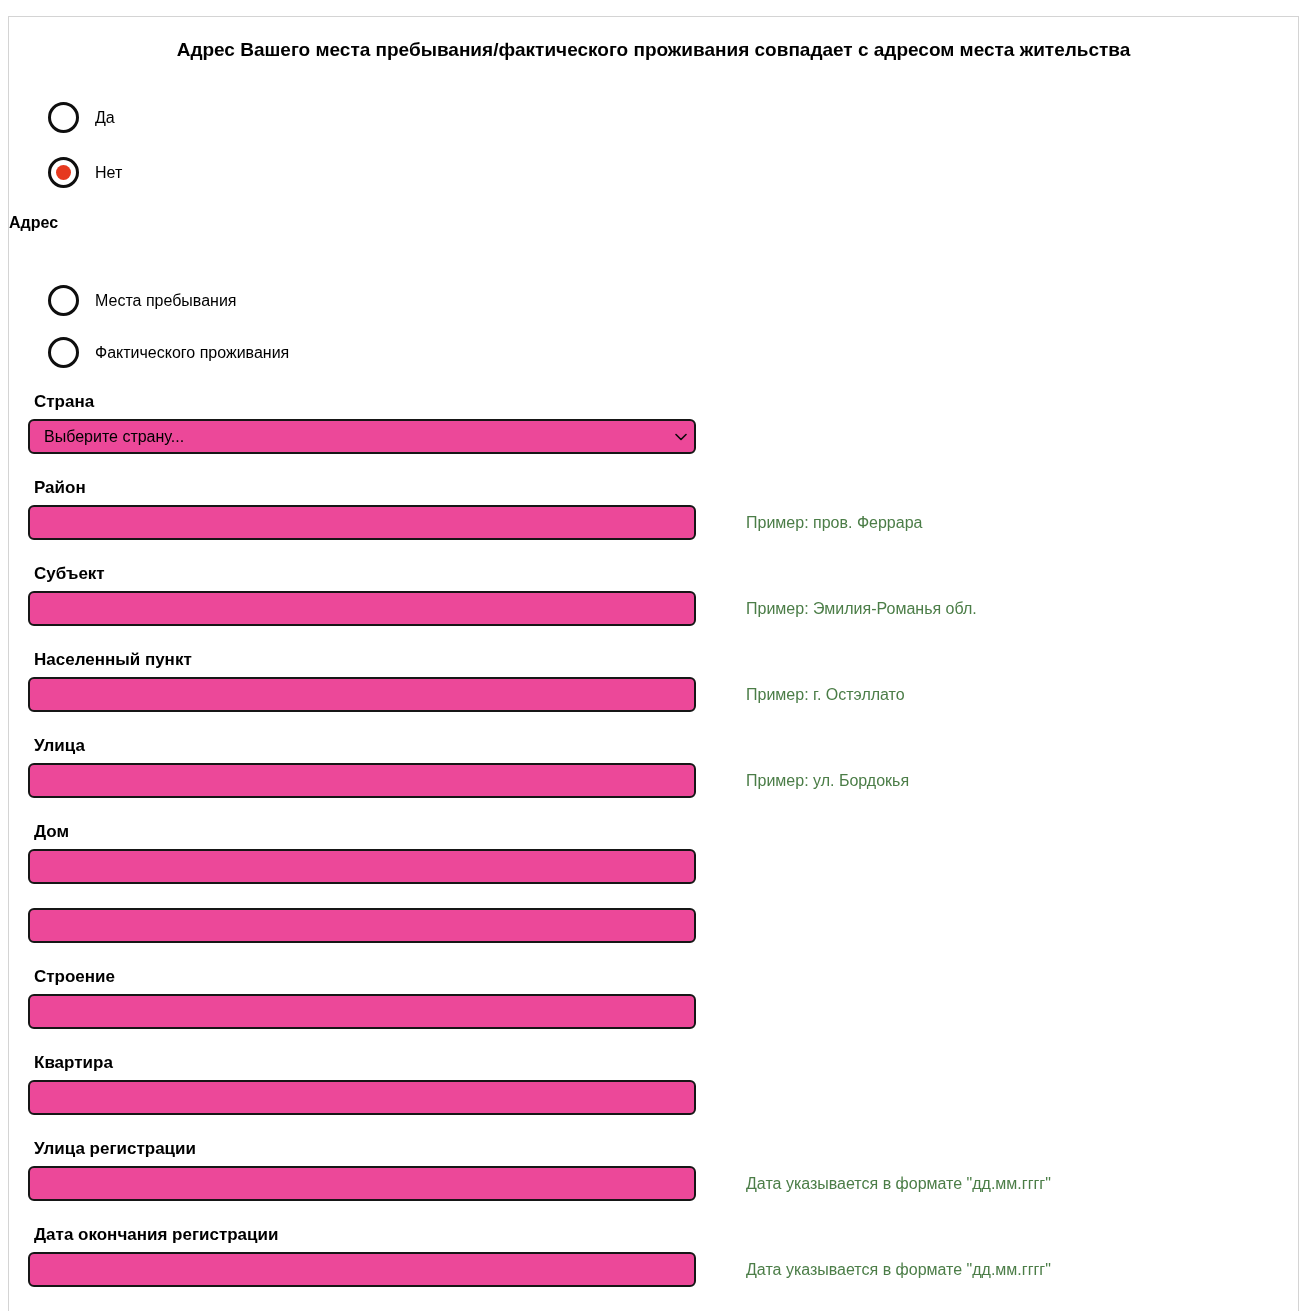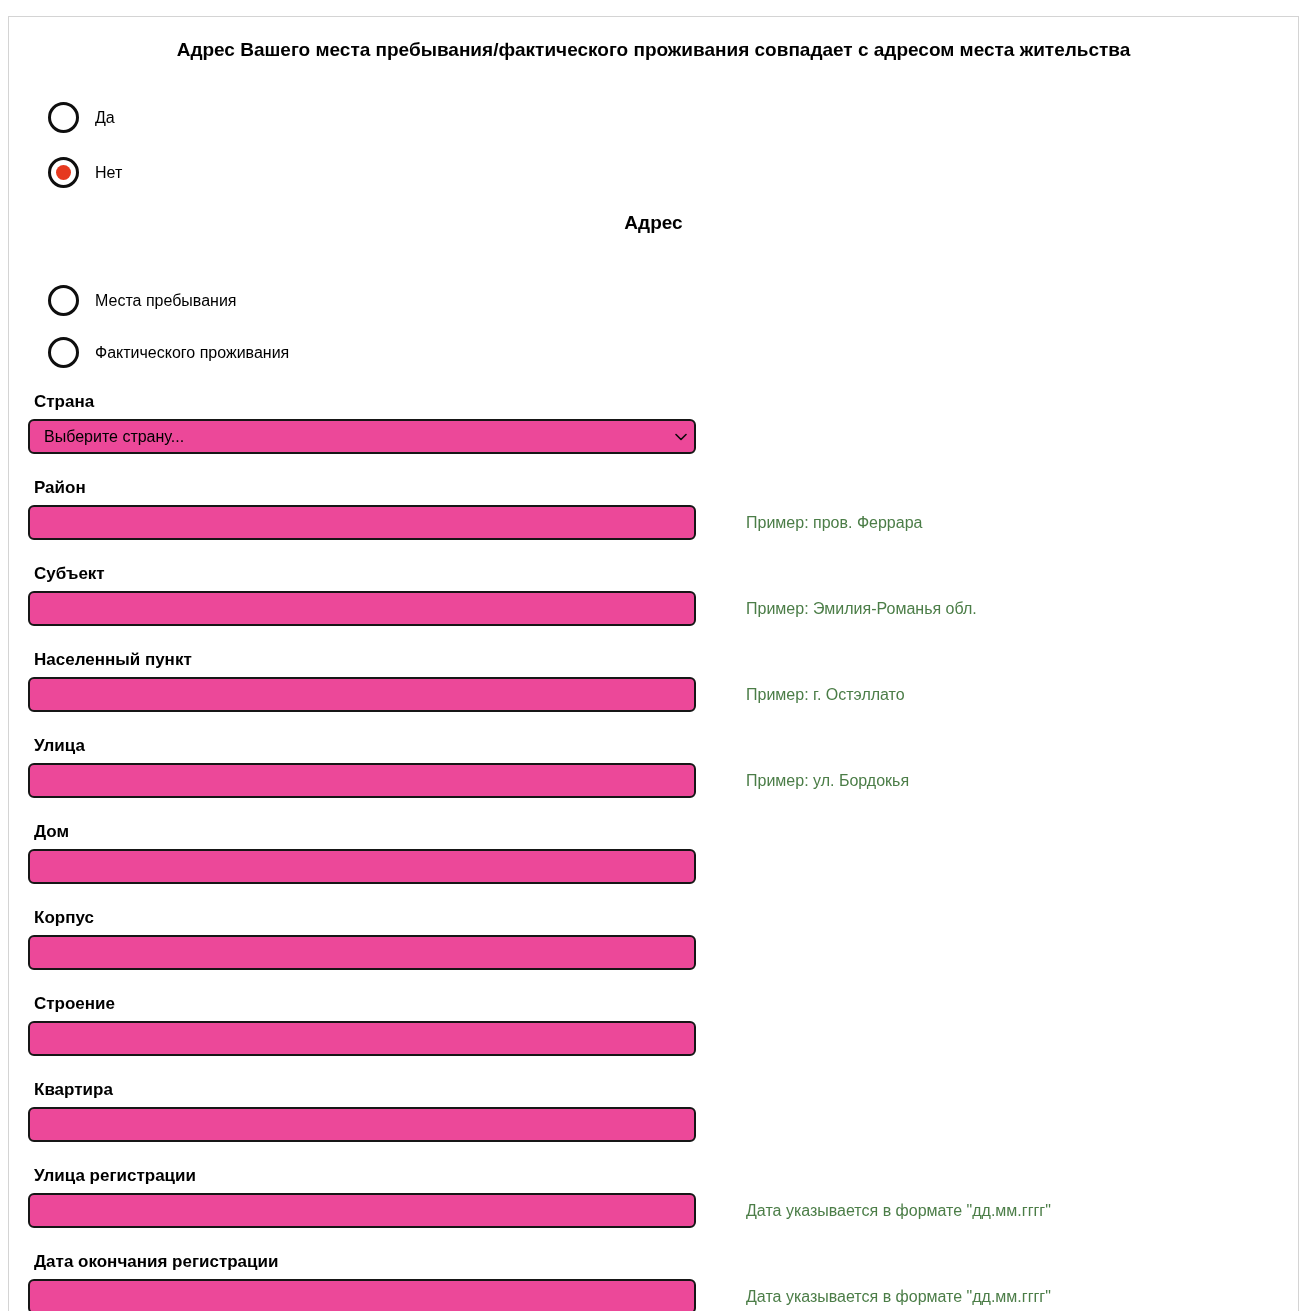--- a/index.html
+++ b/index.html
@@ -59,22 +59,22 @@
     background: #e6391f;
     display: none;
   }
   .radio-circle.selected .dot { display: block; }
   .radio-label {
     margin-left: 16px;
     font-size: 16px;
     color: #000000;
   }
   .section-title {
-    text-align: center;
-    font-size: 19px;
+    text-align: left;
+    font-size: 16px;
     font-weight: 700;
     line-height: 21px;
     color: #000000;
   }
   .fields { margin-top: 24px; }
   .field { margin: 0 0 24px 19px; }
   .field-label {
     font-size: 17px;
     font-weight: 700;
     line-height: 20px;
@@ -200,21 +200,20 @@
       </div>
 
       <div class="field">
         <div class="field-label">Дом</div>
         <div class="field-row">
           <input type="text" class="text-input" value="" style="">
         </div>
       </div>
 
       <div class="field">
-        <div class="field-label">Корпус</div>
         <div class="field-row">
           <input type="text" class="text-input" value="" style="">
         </div>
       </div>
 
       <div class="field">
         <div class="field-label">Строение</div>
         <div class="field-row">
           <input type="text" class="text-input" value="" style="">
         </div>

